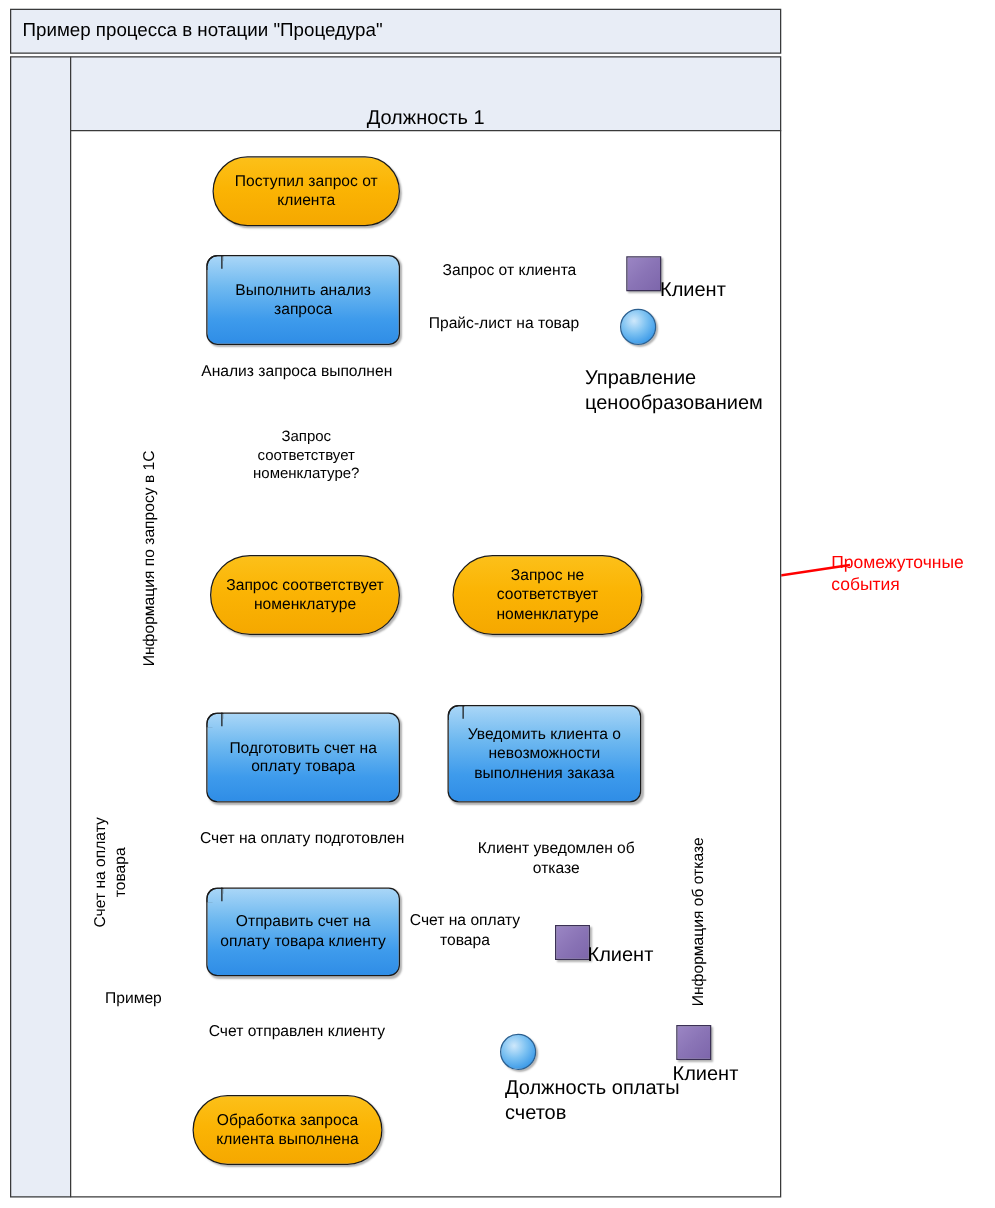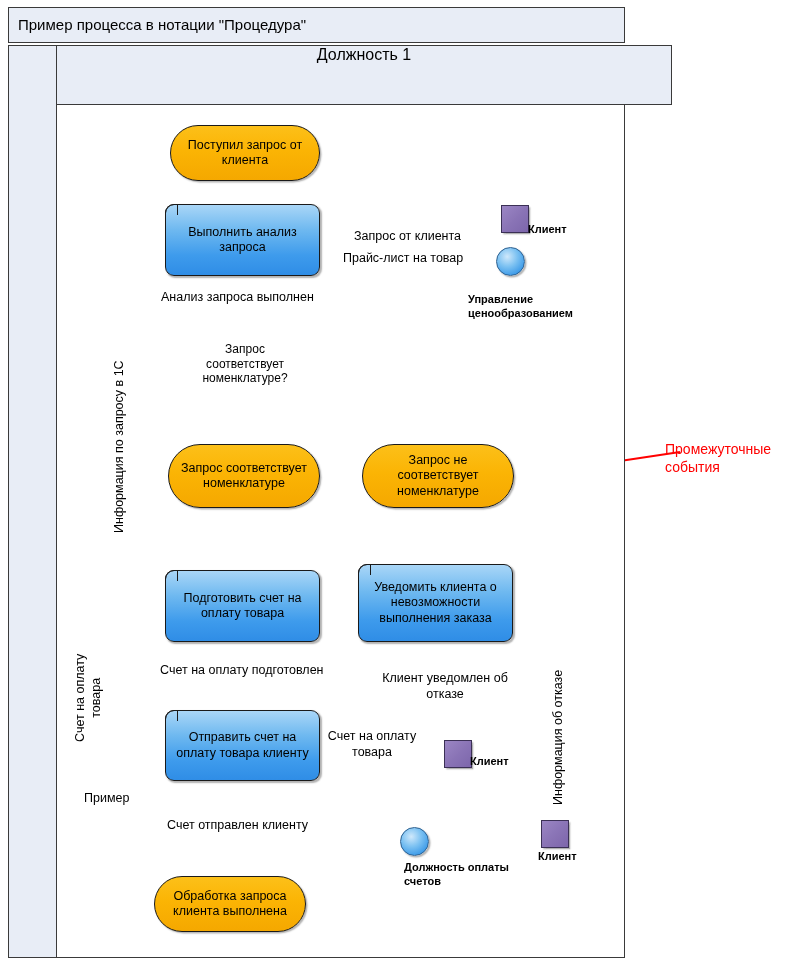--- a/index.html
+++ b/index.html
@@ -44,26 +44,26 @@
     position: absolute;
     left: 8px; top: 45px;
     width: 49px; height: 913px;
     background: #e8edf6;
     border: 1px solid #3a3a3a;
     box-sizing: border-box;
   }
   .lane-header {
     position: absolute;
     left: 56px; top: 45px;
-    width: 616px; height: 60px;
+    width: 569px; height: 60px;
     background: #e8edf6;
     border: 1px solid #3a3a3a;
     box-sizing: border-box;
     display: flex;
-    align-items: flex-start;
+    align-items: flex-end;
     justify-content: center;
   }
   .lane-header span {
     font-size: 16px;
     color: #000;
   }
   .lane-body {
     position: absolute;
     left: 56px; top: 104px;
     width: 569px; height: 854px;
@@ -145,25 +145,24 @@
     position: absolute;
     font-size: 12.5px;
     line-height: 1.25;
     color: #000;
     white-space: pre-line;
     transform-origin: 0 0;
     transform: rotate(-90deg);
   }
   .res-label {
     position: absolute;
-    font-size: 11px;
+    font-size: 16px;
     color: #000;
     white-space: pre-line;
     line-height: 1.25;
-    font-weight: bold;
   }
   .annot {
     position: absolute;
     font-size: 14px;
     line-height: 1.3;
     color: #ff0000;
     white-space: pre-line;
   }
 </style>
 </head>
@@ -289,21 +288,21 @@
   <div class="flow-label" style="left:160px; top:663px;">Счет на оплату подготовлен</div>
 
   <div class="flow-label" style="left:167px; top:818px;">Счет отправлен клиенту</div>
 
   <div class="flow-label ctr" style="left:375px; top:671px; width:140px;text-align:center;">Клиент уведомлен об
 отказе</div>
 
   <div class="flow-label ctr" style="left:323px; top:729px; width:98px;">Счет на оплату
 товара</div>
 
-  <div class="flow-label" style="left:354px; top:209px;margin-top:20px;">Запрос от клиента</div>
+  <div class="flow-label" style="left:354px; top:209px;">Запрос от клиента</div>
 
   <div class="flow-label" style="left:343px; top:251px;">Прайс-лист на товар</div>
 
   <div class="rot-label" style="left:112px; top:533px;">Информация по запросу в 1С</div>
 
   <div class="rot-label ctr" style="left:73px; top:742px; text-align:center;">Счет на оплату
 товара</div>
 
   <div class="flow-label" style="left:84px; top:791px;">Пример</div>
 

